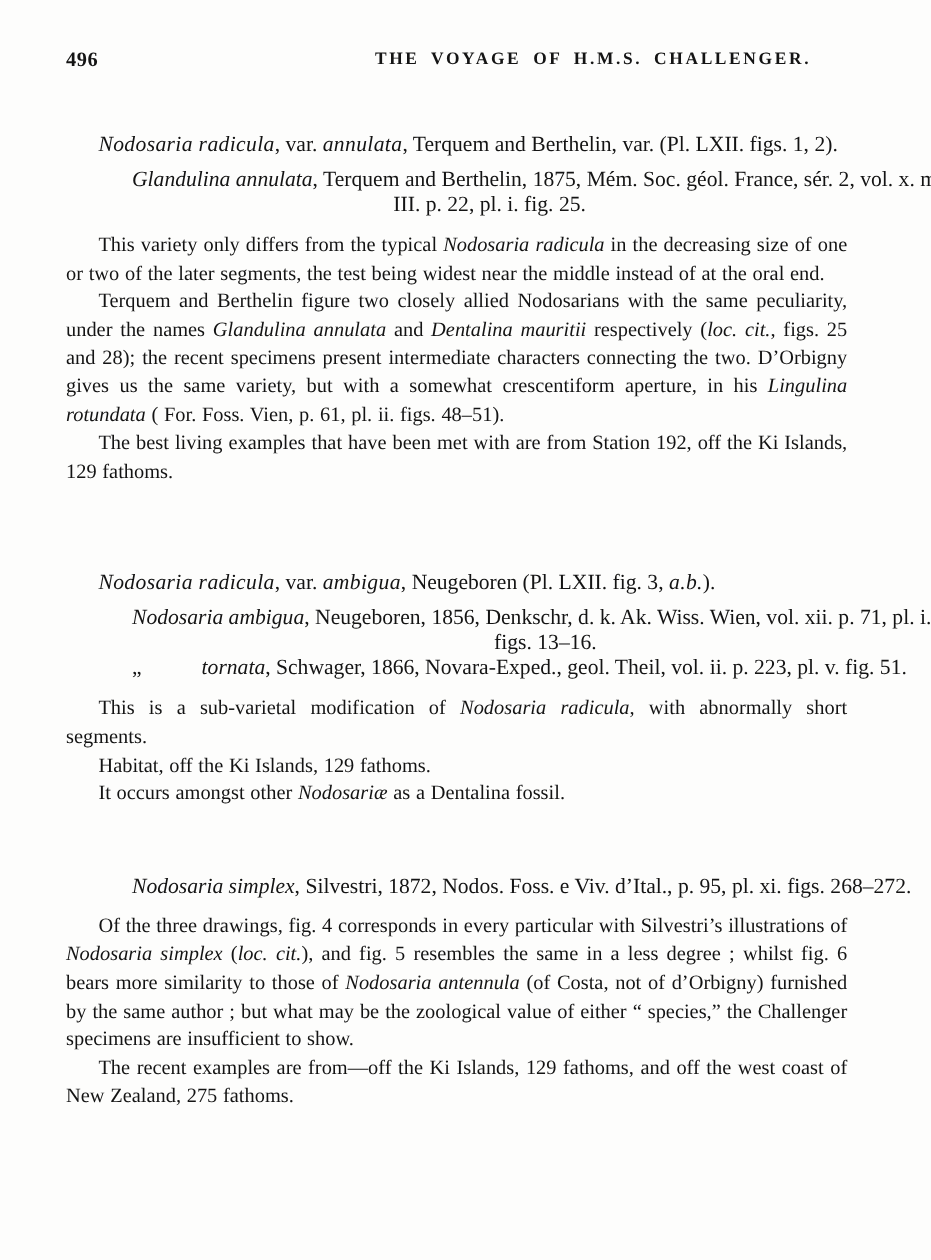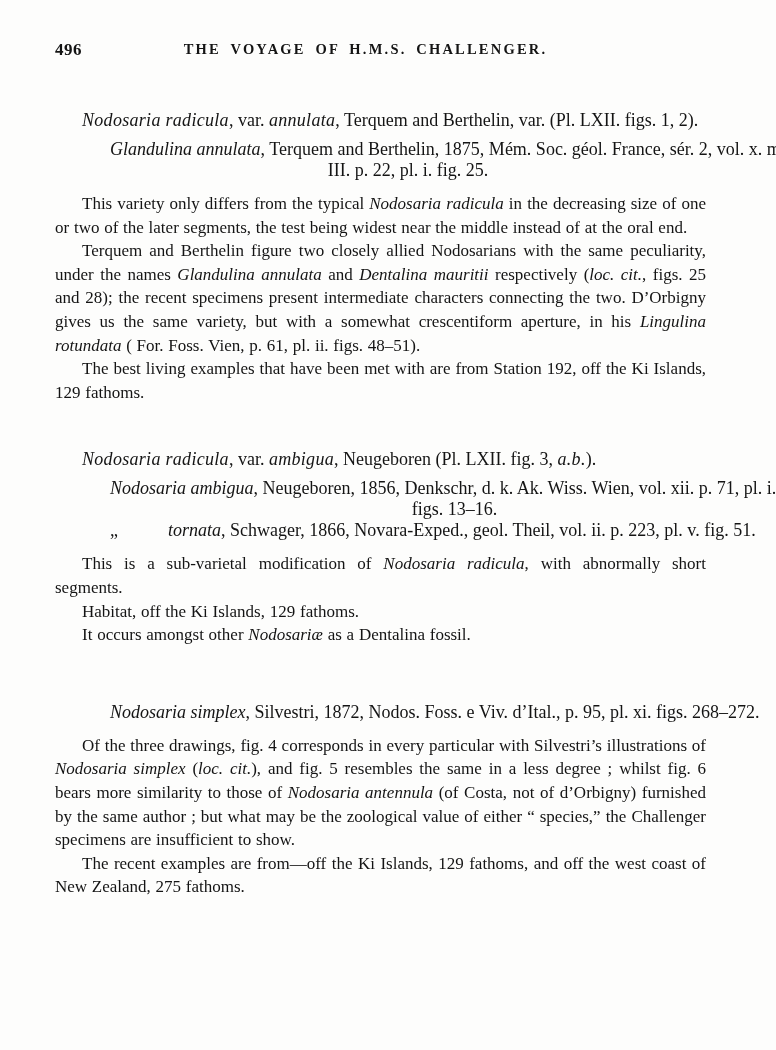--- a/index.html
+++ b/index.html
@@ -16,21 +16,21 @@
     overflow: hidden;
   }
   
   .page-header { position: relative; height: 22px; }
   .page-number {
     position: absolute; left: 0; top: 0;
     font-size: 17px; font-weight: bold; letter-spacing: 0.5px;
   }
   .running-title {
     position: absolute; left: 0; right: 30px; top: 1px;
-    text-align: center;
+    text-align: right;
     font-size: 14.5px; font-weight: bold; letter-spacing: 2.2px;
     word-spacing: 4px;
   }
   
   .species-heading {
     margin: 0 0 7px 27px;
     font-size: 18px; font-weight: normal;
     line-height: 24px;
   }
   .species-heading i { letter-spacing: 0.3px; }
@@ -44,21 +44,21 @@
   .body-para {
     margin: 0;
     font-size: 17px;
     line-height: 23.6px;
     text-align: justify;
     text-indent: 27px;
     word-spacing: 0.5px;
   }
   .section { margin: 0; }
   .section-1 { margin-top: 46px; }
-  .section-2 { margin-top: 43px; }
+  .section-2 { margin-top: 69px; }
   .section-3 { margin-top: 55px; }
 </style>
 </head>
 <body>
 
 <div class="scan-page">
 
   <div class="page-header">
     <span class="page-number">496</span>
     <span class="running-title">THE VOYAGE OF H.M.S. CHALLENGER.</span>

